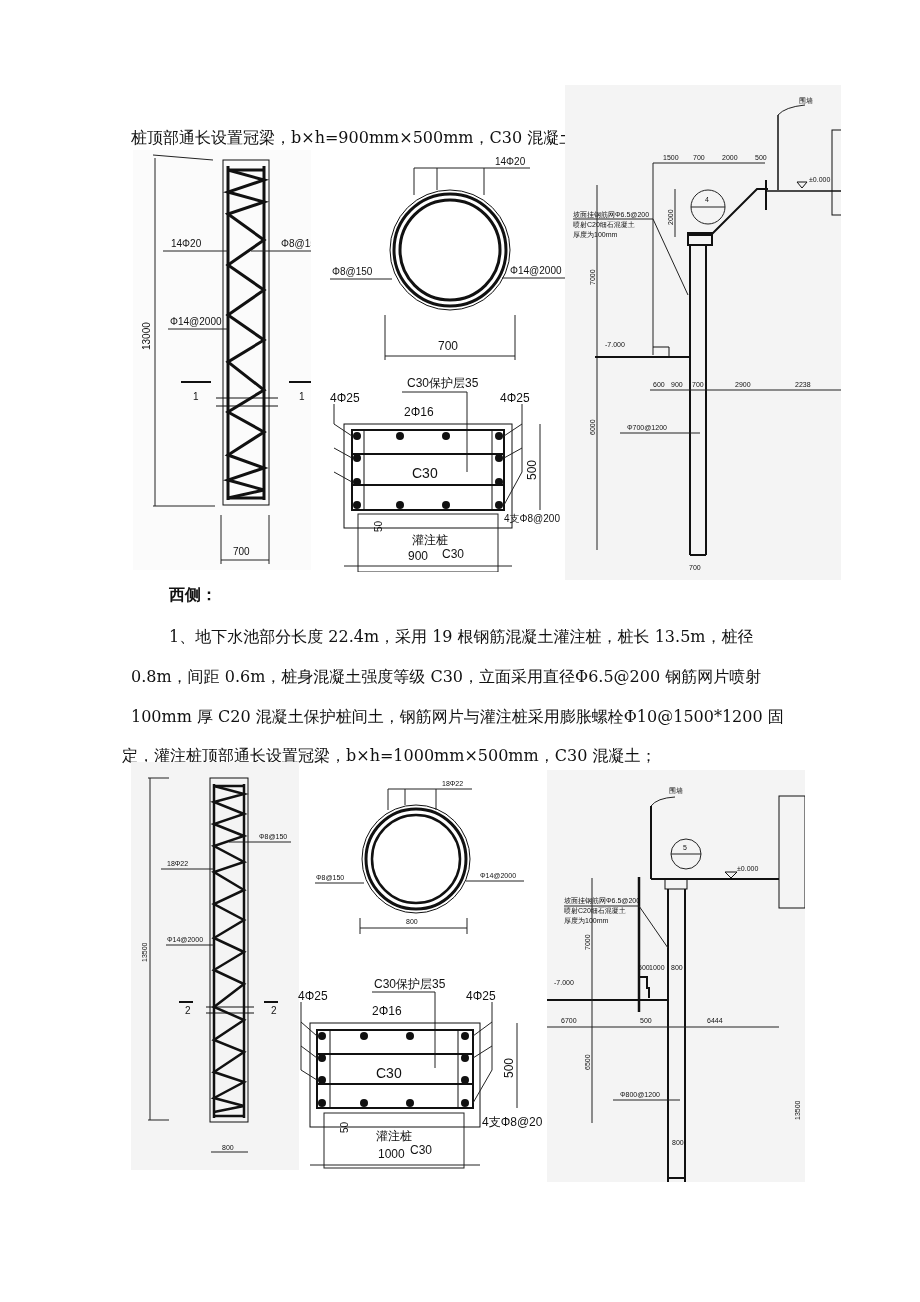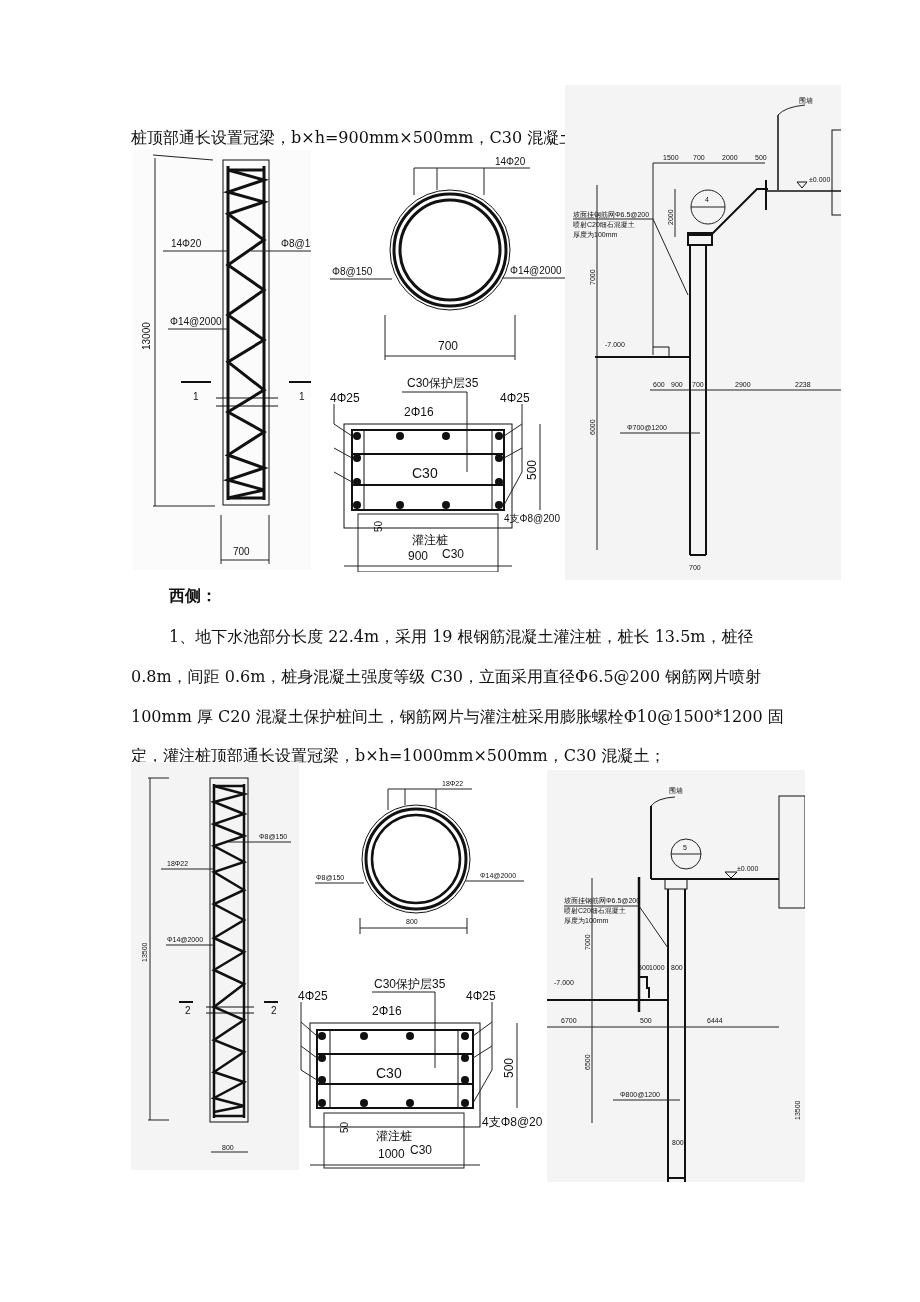--- a/index.html
+++ b/index.html
@@ -1,19 +1,19 @@
 <!DOCTYPE html>
 <html><head>
 <meta charset="utf-8">
 <style>
   html, body { margin: 0; padding: 0; background: #ffffff; }
   body { width: 920px; height: 1302px; position: relative; overflow: hidden;
          font-family: "DejaVu Serif", "Liberation Serif", serif; color: #111; }
   .para { position: absolute; font-size: 16px; line-height: 20px; white-space: nowrap; color: #111; }
-  .heading { font-weight: bold; }
+  .heading { font-weight: bold; font-family: Liberation Mono, monospace; }
   .figure { position: absolute; overflow: hidden; }
   .scan { background: #f4f4f4; }
   .scan-light { background: #fbfbfb; }
   svg text { font-family: "Liberation Sans", "DejaVu Sans", sans-serif; fill: #111; }
   .lbl { font-size: 10px; }
   .lbl-s { font-size: 7px; }
   .lbl-m { font-size: 12px; }
   .lbl-l { font-size: 14px; }
 </style>
 </head>
@@ -175,21 +175,21 @@
     <text class="lbl-s" x="62" y="345">Φ700@1200</text>
     <line x1="55" y1="348" x2="135" y2="348" stroke="#222" stroke-width="1"></line>
     <text class="lbl-s" x="124" y="485">700</text>
   </svg>
 </div>
 
 <div class="para heading" style="left:169px; top:586px;">西侧：</div>
 <div class="para" style="left:169px; top:627px;text-align:right;">1、地下水池部分长度 22.4m，采用 19 根钢筋混凝土灌注桩，桩长 13.5m，桩径</div>
 <div class="para" style="left:131px; top:667px;">0.8m，间距 0.6m，桩身混凝土强度等级 C30，立面采用直径Φ6.5@200 钢筋网片喷射</div>
 <div class="para" style="left:131px; top:707px;">100mm 厚 C20 混凝土保护桩间土，钢筋网片与灌注桩采用膨胀螺栓Φ10@1500*1200 固</div>
-<div class="para" style="left:131px; top:746px;">定，灌注桩顶部通长设置冠梁，b×h=1000mm×500mm，C30 混凝土；</div>
+<div class="para" style="left:122px; top:746px;">定，灌注桩顶部通长设置冠梁，b×h=1000mm×500mm，C30 混凝土；</div>
 
 <div class="figure scan" style="left:131px; top:762px; width:168px; height:408px;">
   <svg width="168" height="408" viewBox="0 0 168 408">
     <line x1="19" y1="16" x2="19" y2="358" stroke="#222" stroke-width="1"></line>
     <line x1="17" y1="16" x2="38" y2="16" stroke="#222" stroke-width="1"></line>
     <line x1="17" y1="358" x2="38" y2="358" stroke="#222" stroke-width="1"></line>
     <text class="lbl-s" transform="translate(16,200) rotate(-90)">13500</text>
     <rect x="79" y="16" width="38" height="344" fill="none" stroke="#111" stroke-width="1"></rect>
     <line x1="83" y1="22" x2="83" y2="356" stroke="#111" stroke-width="2.5"></line>
     <line x1="113" y1="22" x2="113" y2="356" stroke="#111" stroke-width="2.5"></line>

